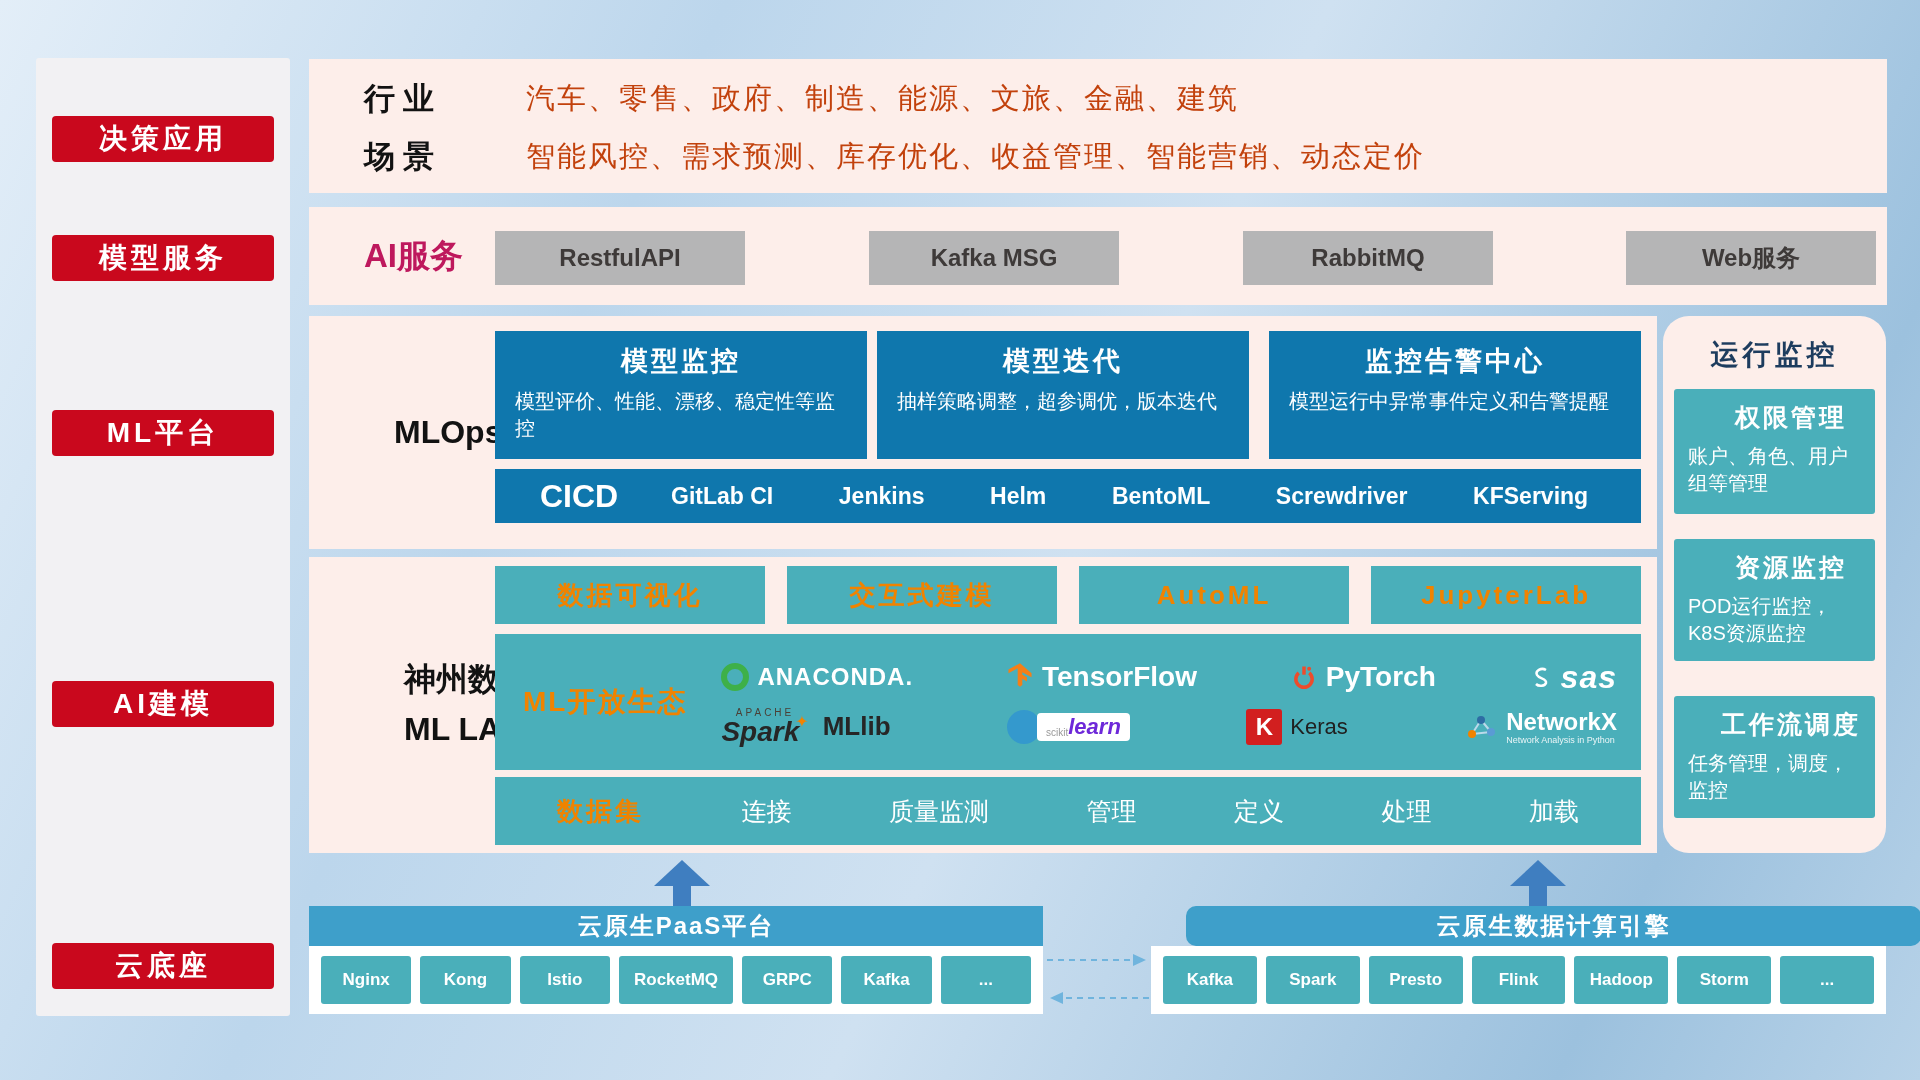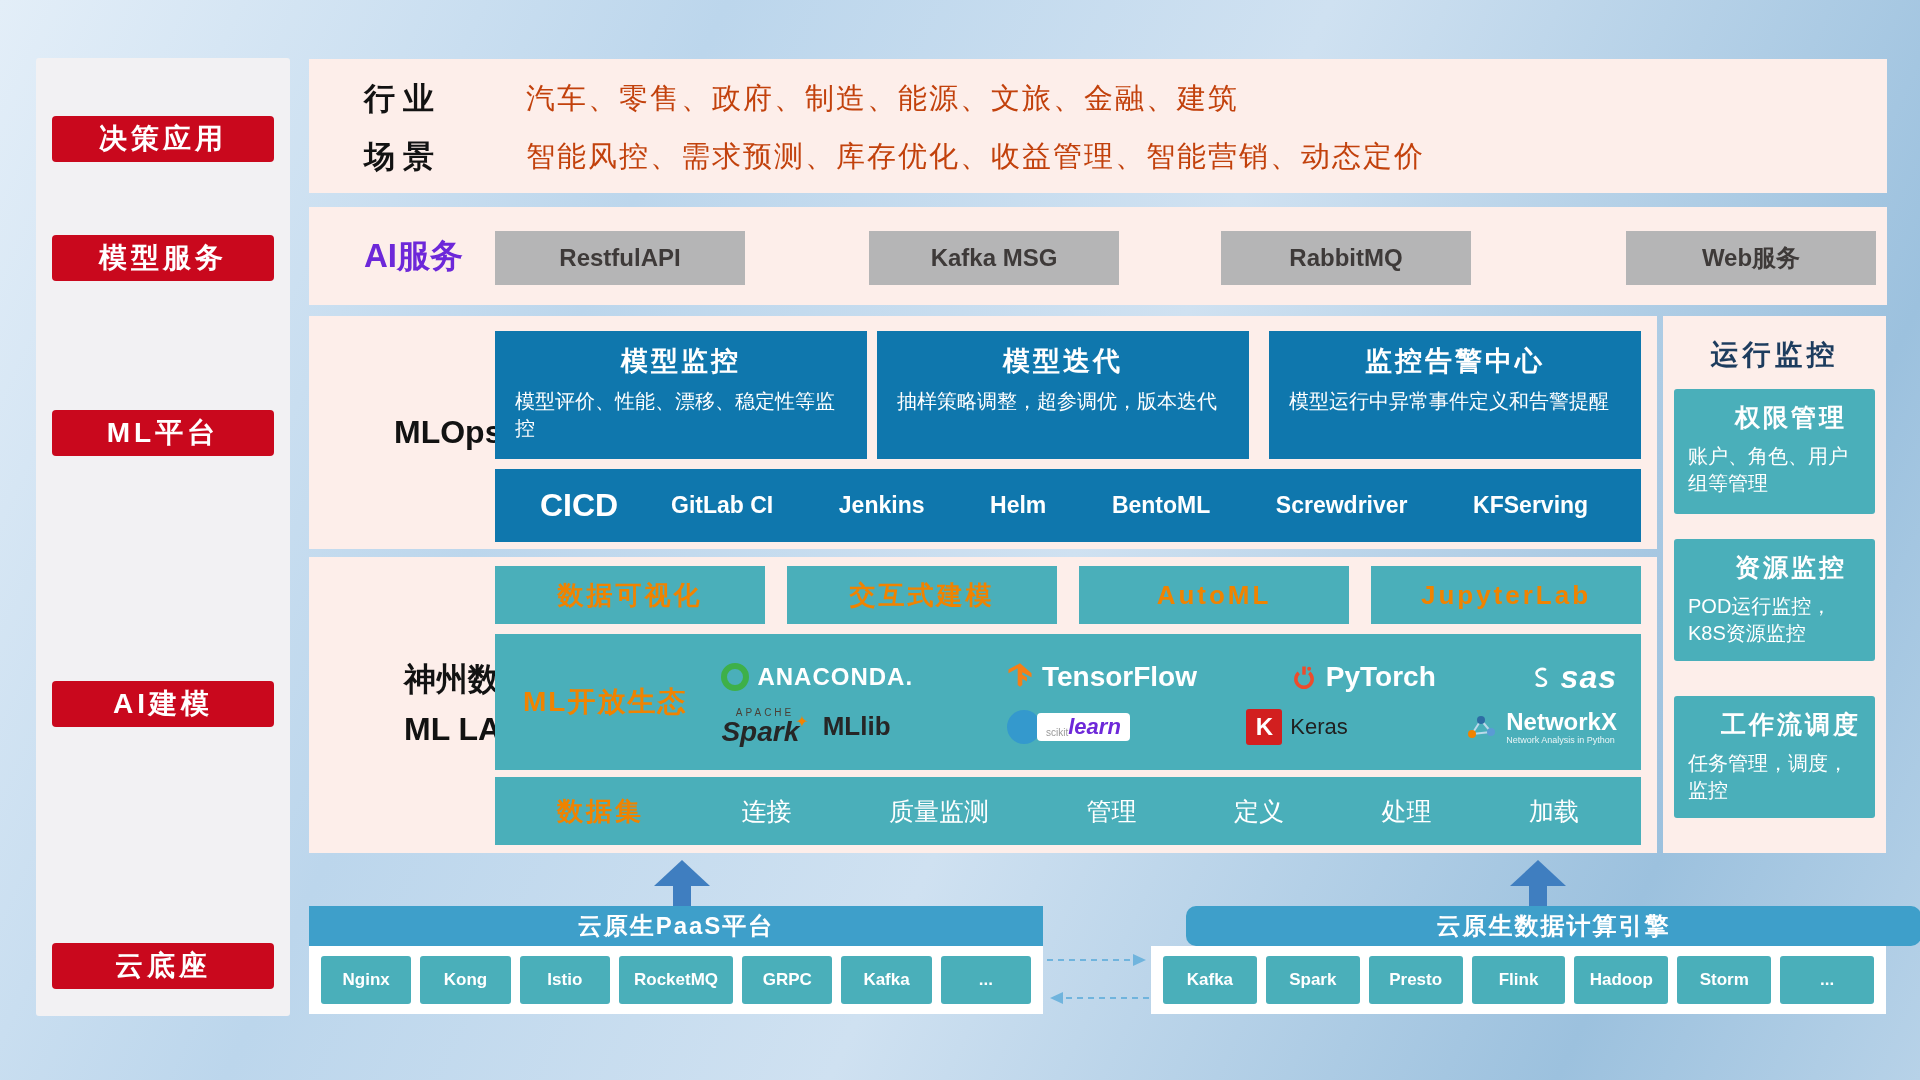--- a/index.html
+++ b/index.html
@@ -11,40 +11,40 @@
   .sidebar{position:absolute;left:36px;top:58px;width:254px;height:958px;background:#f2f1f3;border-radius:3px;}
   .red-btn{position:absolute;left:16px;width:222px;height:46px;background:#c9081d;color:#fff;
     font-size:28px;font-weight:bold;letter-spacing:4px;display:flex;align-items:center;justify-content:center;border-radius:4px;}
 
   
   .band{position:absolute;left:309px;background:#fdeeea;}
   .band1{top:59px;width:1578px;height:134px;}
   .band2{top:207px;width:1578px;height:98px;}
   .band3{top:316px;width:1348px;height:233px;}
   .band4{top:557px;width:1348px;height:296px;}
-  .monitor-panel{position:absolute;left:1663px;top:316px;width:223px;height:537px;background:#fdeeea;}
+  .monitor-panel{position:absolute;left:1663px;top:316px;width:223px;height:537px;background:#fdeeea;border-radius:26px;}
 
   
   .ind-row{position:absolute;left:55px;height:44px;display:flex;align-items:center;gap:12px;}
   .ind-row .lbl{width:150px;font-size:31px;font-weight:bold;color:#121212;letter-spacing:8px;}
   .ind-row .txt{font-size:29px;color:#c2410c;letter-spacing:2px;}
 
   
   .b2-label{position:absolute;left:55px;top:0;height:98px;display:flex;align-items:center;
-    font-size:33px;font-weight:bold;color:#6d28d9;}
+    font-size:33px;font-weight:bold;color:#be185d;}
   .gray-btn{position:absolute;top:24px;width:250px;height:54px;background:#b5b5b6;color:#3e3a39;
     font-size:24px;font-weight:bold;display:flex;align-items:center;justify-content:center;}
 
   
   .b3-label{position:absolute;left:85px;top:0;height:233px;display:flex;align-items:center;
     font-size:32px;font-weight:bold;color:#121212;}
   .ml-card{position:absolute;top:15px;width:372px;height:128px;background:#0f77ad;color:#fff;}
   .ml-card .t{text-align:center;font-size:27px;font-weight:bold;letter-spacing:3px;margin-top:12px;}
   .ml-card .d{font-size:20px;padding:9px 20px 0;line-height:1.35;}
-  .cicd-bar{position:absolute;left:186px;top:153px;width:1146px;height:73px;background:#0f77ad;color:#fff;
+  .cicd-bar{position:absolute;left:186px;top:153px;width:1146px;height:54px;background:#0f77ad;color:#fff;
     display:flex;align-items:center;}
   .cicd-label{font-size:32px;font-weight:bold;margin-left:45px;}
   .cicd-items{flex:1;display:flex;justify-content:space-around;font-size:23px;font-weight:bold;padding:0 20px;}
 
   
   .lab-label{position:absolute;left:95px;top:0;height:296px;display:flex;flex-direction:column;justify-content:center;
     font-size:32px;font-weight:bold;color:#121212;line-height:1.55;}
   .teal-btn{position:absolute;top:9px;width:270px;height:58px;background:#4aafba;color:#f08300;
     font-size:26px;font-weight:bold;letter-spacing:3px;display:flex;align-items:center;justify-content:center;}
   .eco-panel{position:absolute;left:186px;top:77px;width:1146px;height:136px;background:#4aafba;display:flex;align-items:center;}
@@ -118,21 +118,21 @@
     <div class="ind-row" style="top:76px">
       <span class="lbl">场景</span>
       <span class="txt">智能风控、需求预测、库存优化、收益管理、智能营销、动态定价</span>
     </div>
   </section>
 
   <section class="band band2">
     <span class="b2-label">AI服务</span>
     <div class="gray-btn" style="left:186px">RestfulAPI</div>
     <div class="gray-btn" style="left:560px">Kafka MSG</div>
-    <div class="gray-btn" style="left:912px">RabbitMQ</div>
+    <div class="gray-btn" style="left:934px">RabbitMQ</div>
     <div class="gray-btn" style="left:1317px">Web服务</div>
   </section>
 
   <section class="band band3">
     <span class="b3-label">MLOps</span>
     <div class="ml-card" style="left:186px">
       <div class="t">模型监控</div>
       <div class="d">模型评价、性能、漂移、稳定性等监控</div>
     </div>
     <div class="ml-card" style="left:568px">

